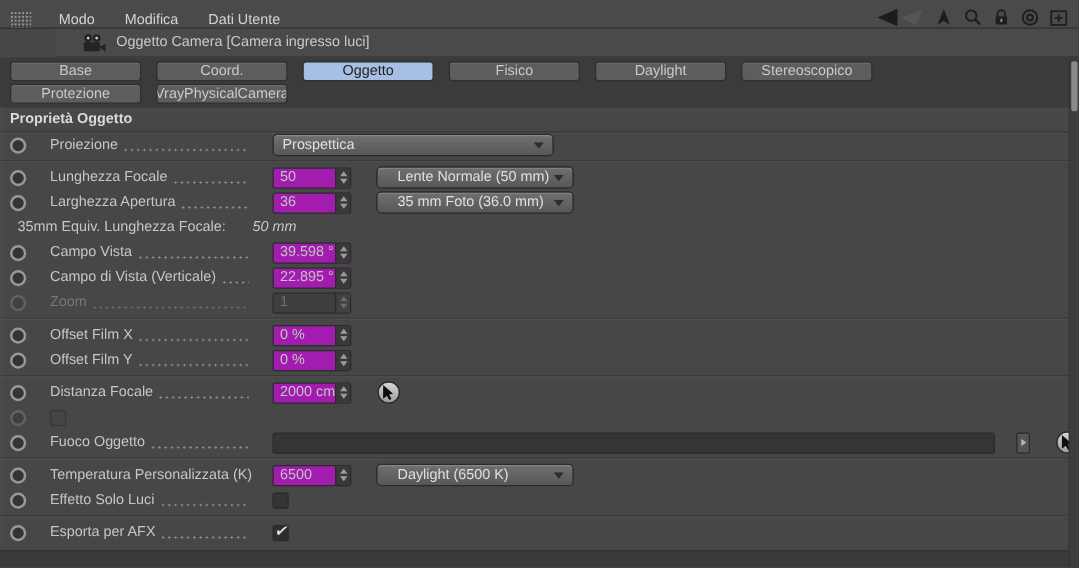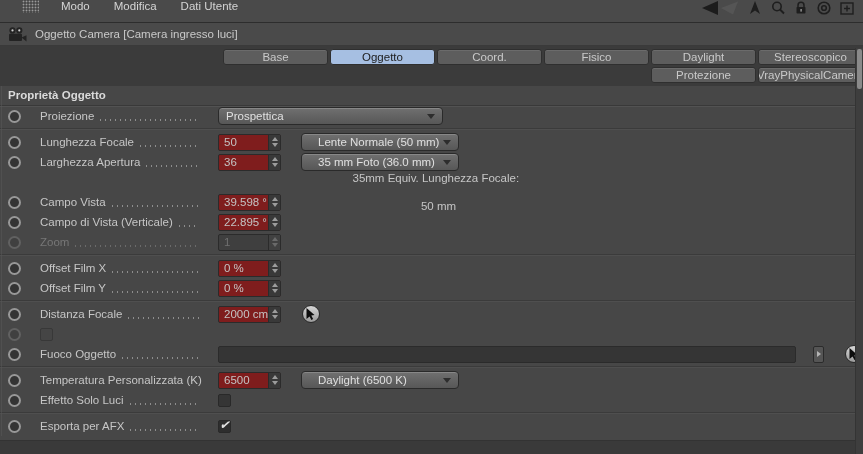--- a/index.html
+++ b/index.html
@@ -7,40 +7,40 @@
   body {
     background:#474747;
     font-family:"Liberation Sans", sans-serif;
     font-size:11.5px;
     color:#c6c6c6;
     position:relative;
   }
   
   .menubar {
     height:23px; background:#4a4a4a; border-bottom:1px solid #2d2d2d;
-    display:flex; align-items:flex-start; padding:0 8px 0 20px;
+    display:flex; align-items:flex-end; padding:0 8px 0 6px;
   }
   .menu-handle {
     width:17px; height:13px; margin:0 10px 0 2px; flex:none;
     background-image:radial-gradient(#9a9a9a 0.8px, transparent 1.1px);
     background-size:3px 3px;
   }
   .menu-item { padding:0 12px; color:#d4d4d4; cursor:default; }
   .menu-icons { margin-left:auto; display:flex; align-items:center; gap:7px; }
   .micon { display:flex; align-items:center; }
   
   .titlebar {
     height:23px; background:#4a4a4a; border-bottom:1px solid #3a3a3a;
-    display:flex; align-items:center; padding:0 6px;
+    display:flex; align-items:center; padding:0 20px;margin-left:44px;
   }
   .titlebar .cam { margin:0 8px 0 2px; display:flex; }
   .title-text { color:#c9c9c9; }
   
   .tabbar { background:#3b3b3b; height:40px; padding:3px 0 0 8px; }
-  .tab-row { display:flex; gap:2px; margin-bottom:2px;justify-content:flex-end; }
+  .tab-row { display:flex; gap:12px; margin-bottom:2px; }
   .tab {
     width:105px; height:16px; flex:none;
     background:#5d5d5d; border:1px solid #2f2f2f; border-radius:3px;
     box-shadow:inset 0 1px 0 rgba(255,255,255,.09);
     display:flex; align-items:center; justify-content:center;
     color:#c9c9c9; cursor:default; white-space:nowrap; overflow:hidden;
   }
   .tab.active { background:#a6bfe2; color:#1d1d1d; box-shadow:none; }
   
   .content { position:relative; }
@@ -58,27 +58,27 @@
   .lblwrap { width:162px; flex:none; display:flex; align-items:center; overflow:hidden; }
   .lblwrap .lbl { color:#c6c6c6; }
   .row.disabled .lbl { color:#777777; }
   .leader {
     flex:1; height:2px; margin:7px 3px 0 4px;
     background-image:radial-gradient(circle, #8d8d8d 0.8px, transparent 1px);
     background-size:5px 2px; background-repeat:repeat-x;
   }
   .row.disabled .leader { opacity:.5; }
   
-  .row.static { padding-left:14px;flex-direction:column; }
+  .row.static { padding-left:14px; }
   .row.static .slbl { width:172px; flex:none; color:#c6c6c6; }
-  .row.static .sval { color:#c6c6c6; }
+  .row.static .sval { color:#c6c6c6;font-style:italic; }
   
   .numfield {
     width:63px; height:17px; flex:none; display:flex;
-    background:#7f1d1d; border:1px solid #2b2b2b; border-radius:2px; cursor:text;
+    background:#a21caf; border:1px solid #2b2b2b; border-radius:2px; cursor:text;
   }
   .numfield .num-val { flex:1; padding:1px 0 0 5px; color:#c3c3c3; overflow:hidden; }
   .spinner {
     width:12px; flex:none; display:flex; flex-direction:column;
     align-items:center; justify-content:center; gap:2px;
     border-left:1px solid #2b2b2b; background:#393939; cursor:pointer;
   }
   .spin-up { width:0; height:0; border-left:3px solid transparent; border-right:3px solid transparent; border-bottom:4px solid #9c9c9c; }
   .spin-down { width:0; height:0; border-left:3px solid transparent; border-right:3px solid transparent; border-top:4px solid #9c9c9c; }
   .numfield.disabled { background:#3f3f3f; }
@@ -189,22 +189,22 @@
       <rect x="1" y="6.8" width="13" height="7.2" rx="1" fill="#232323"></rect>
       <polygon points="13.5,10.6 18.5,8.2 18.5,14.5" fill="#232323"></polygon>
     </svg>
   </span>
   <span class="title-text">Oggetto Camera [Camera ingresso luci]</span>
 </div>
 
 <div class="tabbar">
   <div class="tab-row">
     <span class="tab">Base</span>
+    <span class="tab">Coord.</span>
     <span class="tab active">Oggetto</span>
-    <span class="tab">Coord.</span>
     <span class="tab">Fisico</span>
     <span class="tab">Daylight</span>
     <span class="tab">Stereoscopico</span>
   </div>
   <div class="tab-row">
     <span class="tab">Protezione</span>
     <span class="tab">VrayPhysicalCamera</span>
   </div>
 </div>
 

